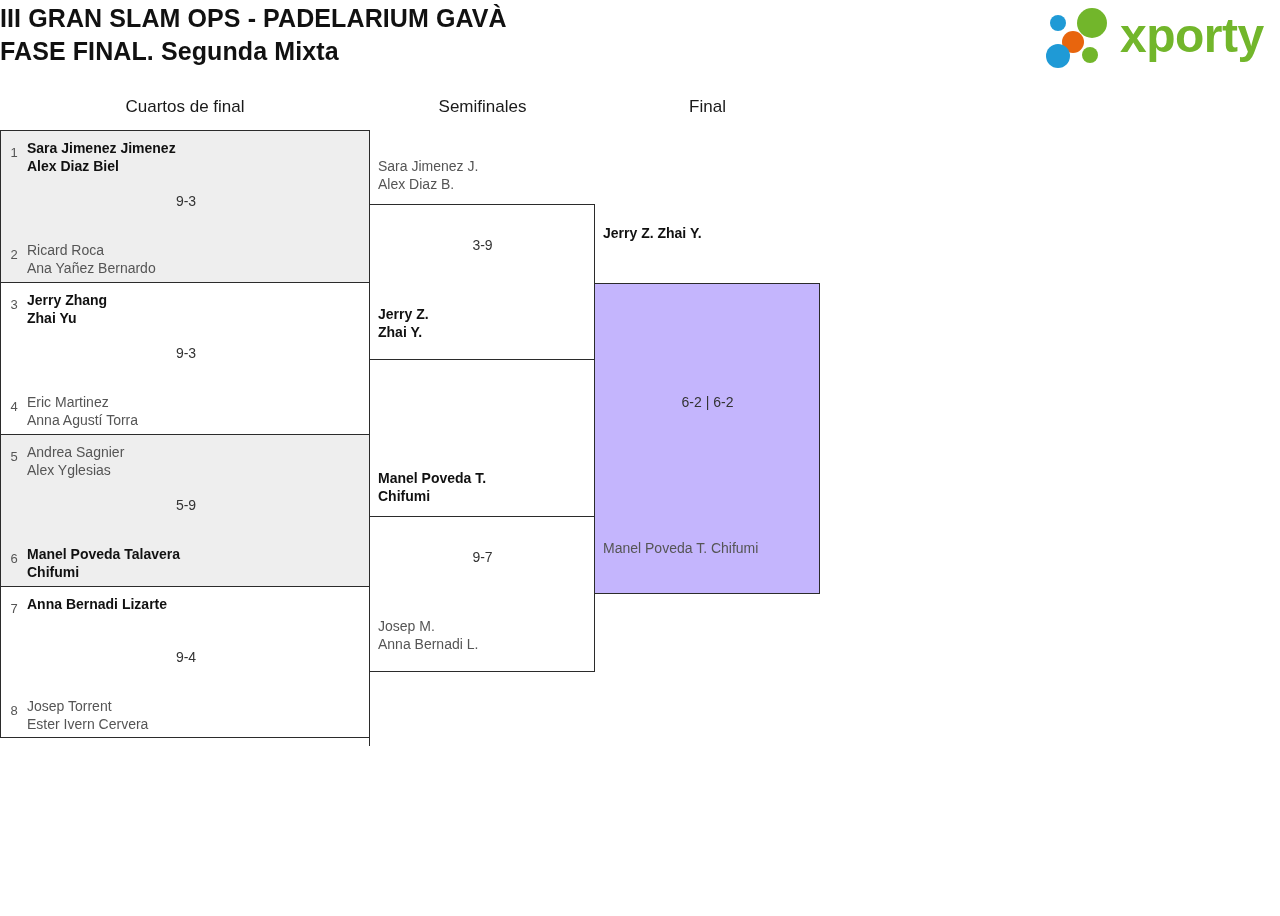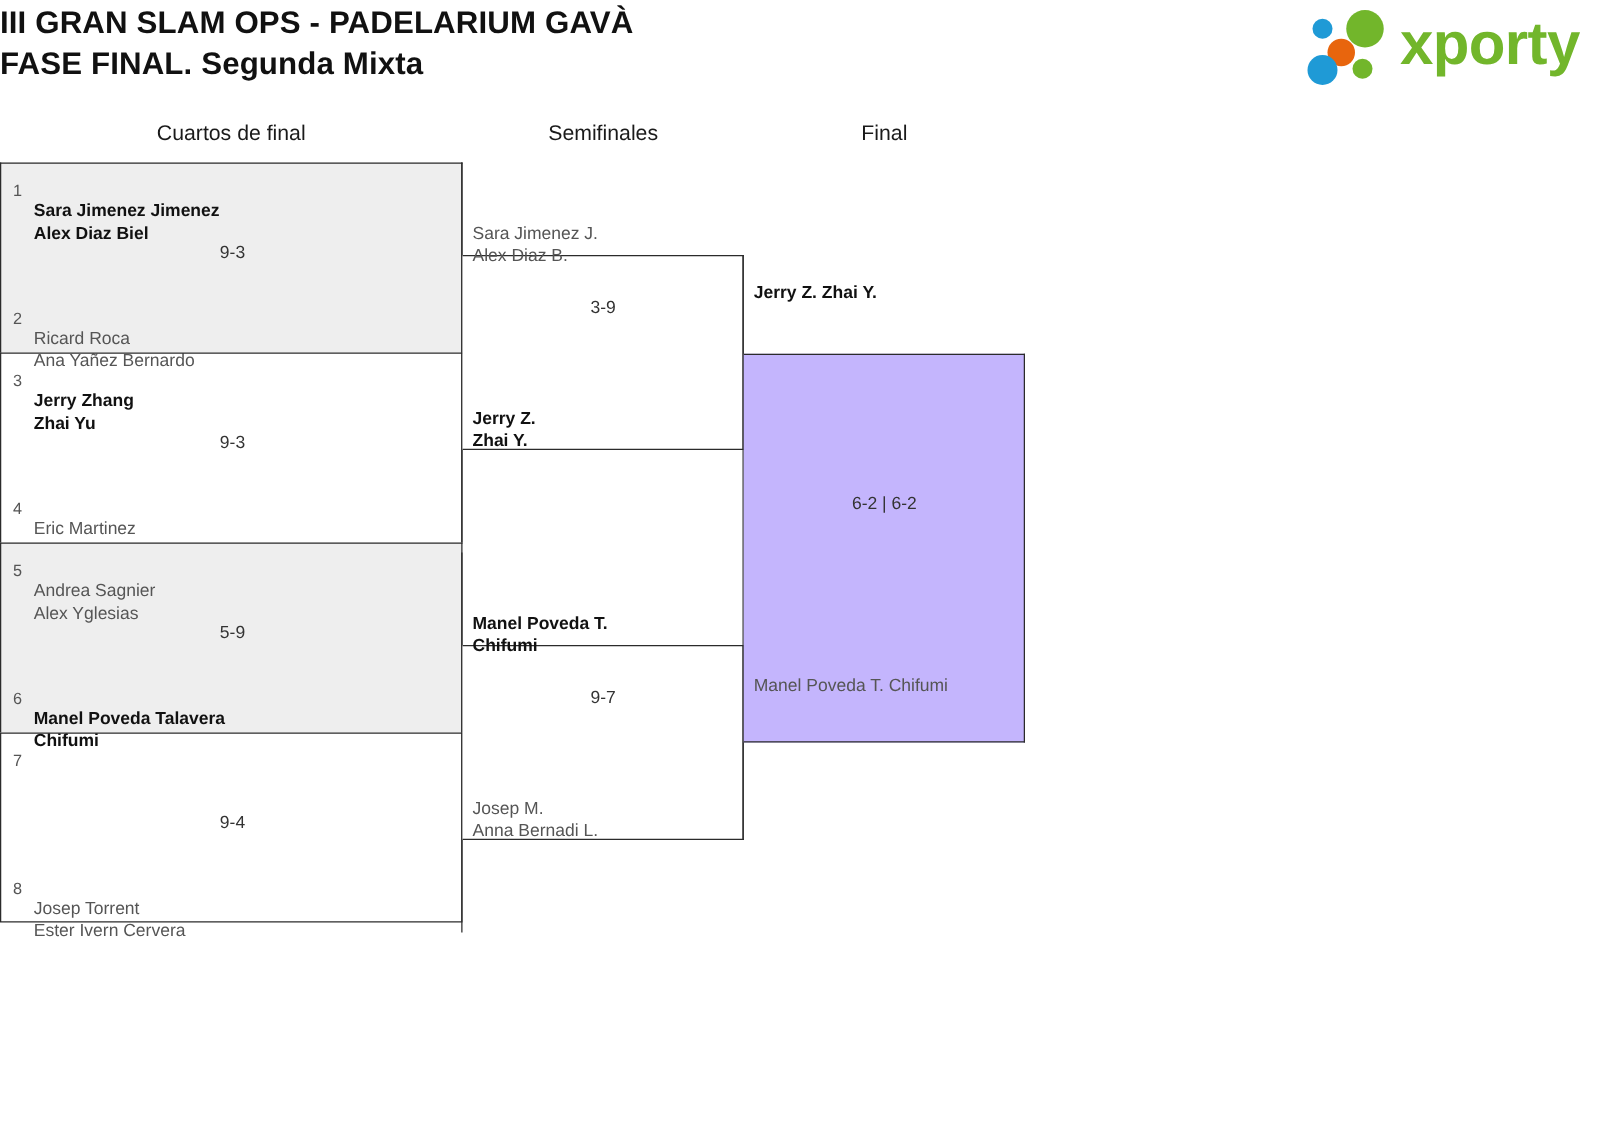--- a/index.html
+++ b/index.html
@@ -86,21 +86,20 @@
   .match {
     position: absolute;
     box-sizing: border-box;
   }
   .match .team {
     position: absolute;
     left: 26px;
     right: 6px;
     font-size: 14px;
     line-height: 18px;
-    margin-top: 20px;
   }
   .match .team.winner  { color: #111111; font-weight: bold; }
   .match .team.loser   { color: #555555; font-weight: normal; }
   .match .team .p1, .match .team .p2 { display: block; white-space: nowrap; }
 
   .match .seed {
     position: absolute;
     left: 6px;
     width: 14px;
     text-align: center;
@@ -253,20 +252,21 @@
     <span class="seed bottom">6</span>
     <div class="team bottom winner">
       <span class="p1">Manel Poveda Talavera</span>
       <span class="p2">Chifumi</span>
     </div>
   </div>
 
   <div class="match qf last" id="qf-4">
     <span class="seed top">7</span>
     <div class="team top winner">
+      <span class="p2">Anna Bernadi Lizarte</span>
     </div>
     <span class="score">9-4</span>
     <span class="seed bottom">8</span>
     <div class="team bottom loser">
       <span class="p1">Josep Torrent</span>
       <span class="p2">Ester Ivern Cervera</span>
     </div>
   </div>
 
   <div class="sf-spine" id="sf-spine-1"></div>

